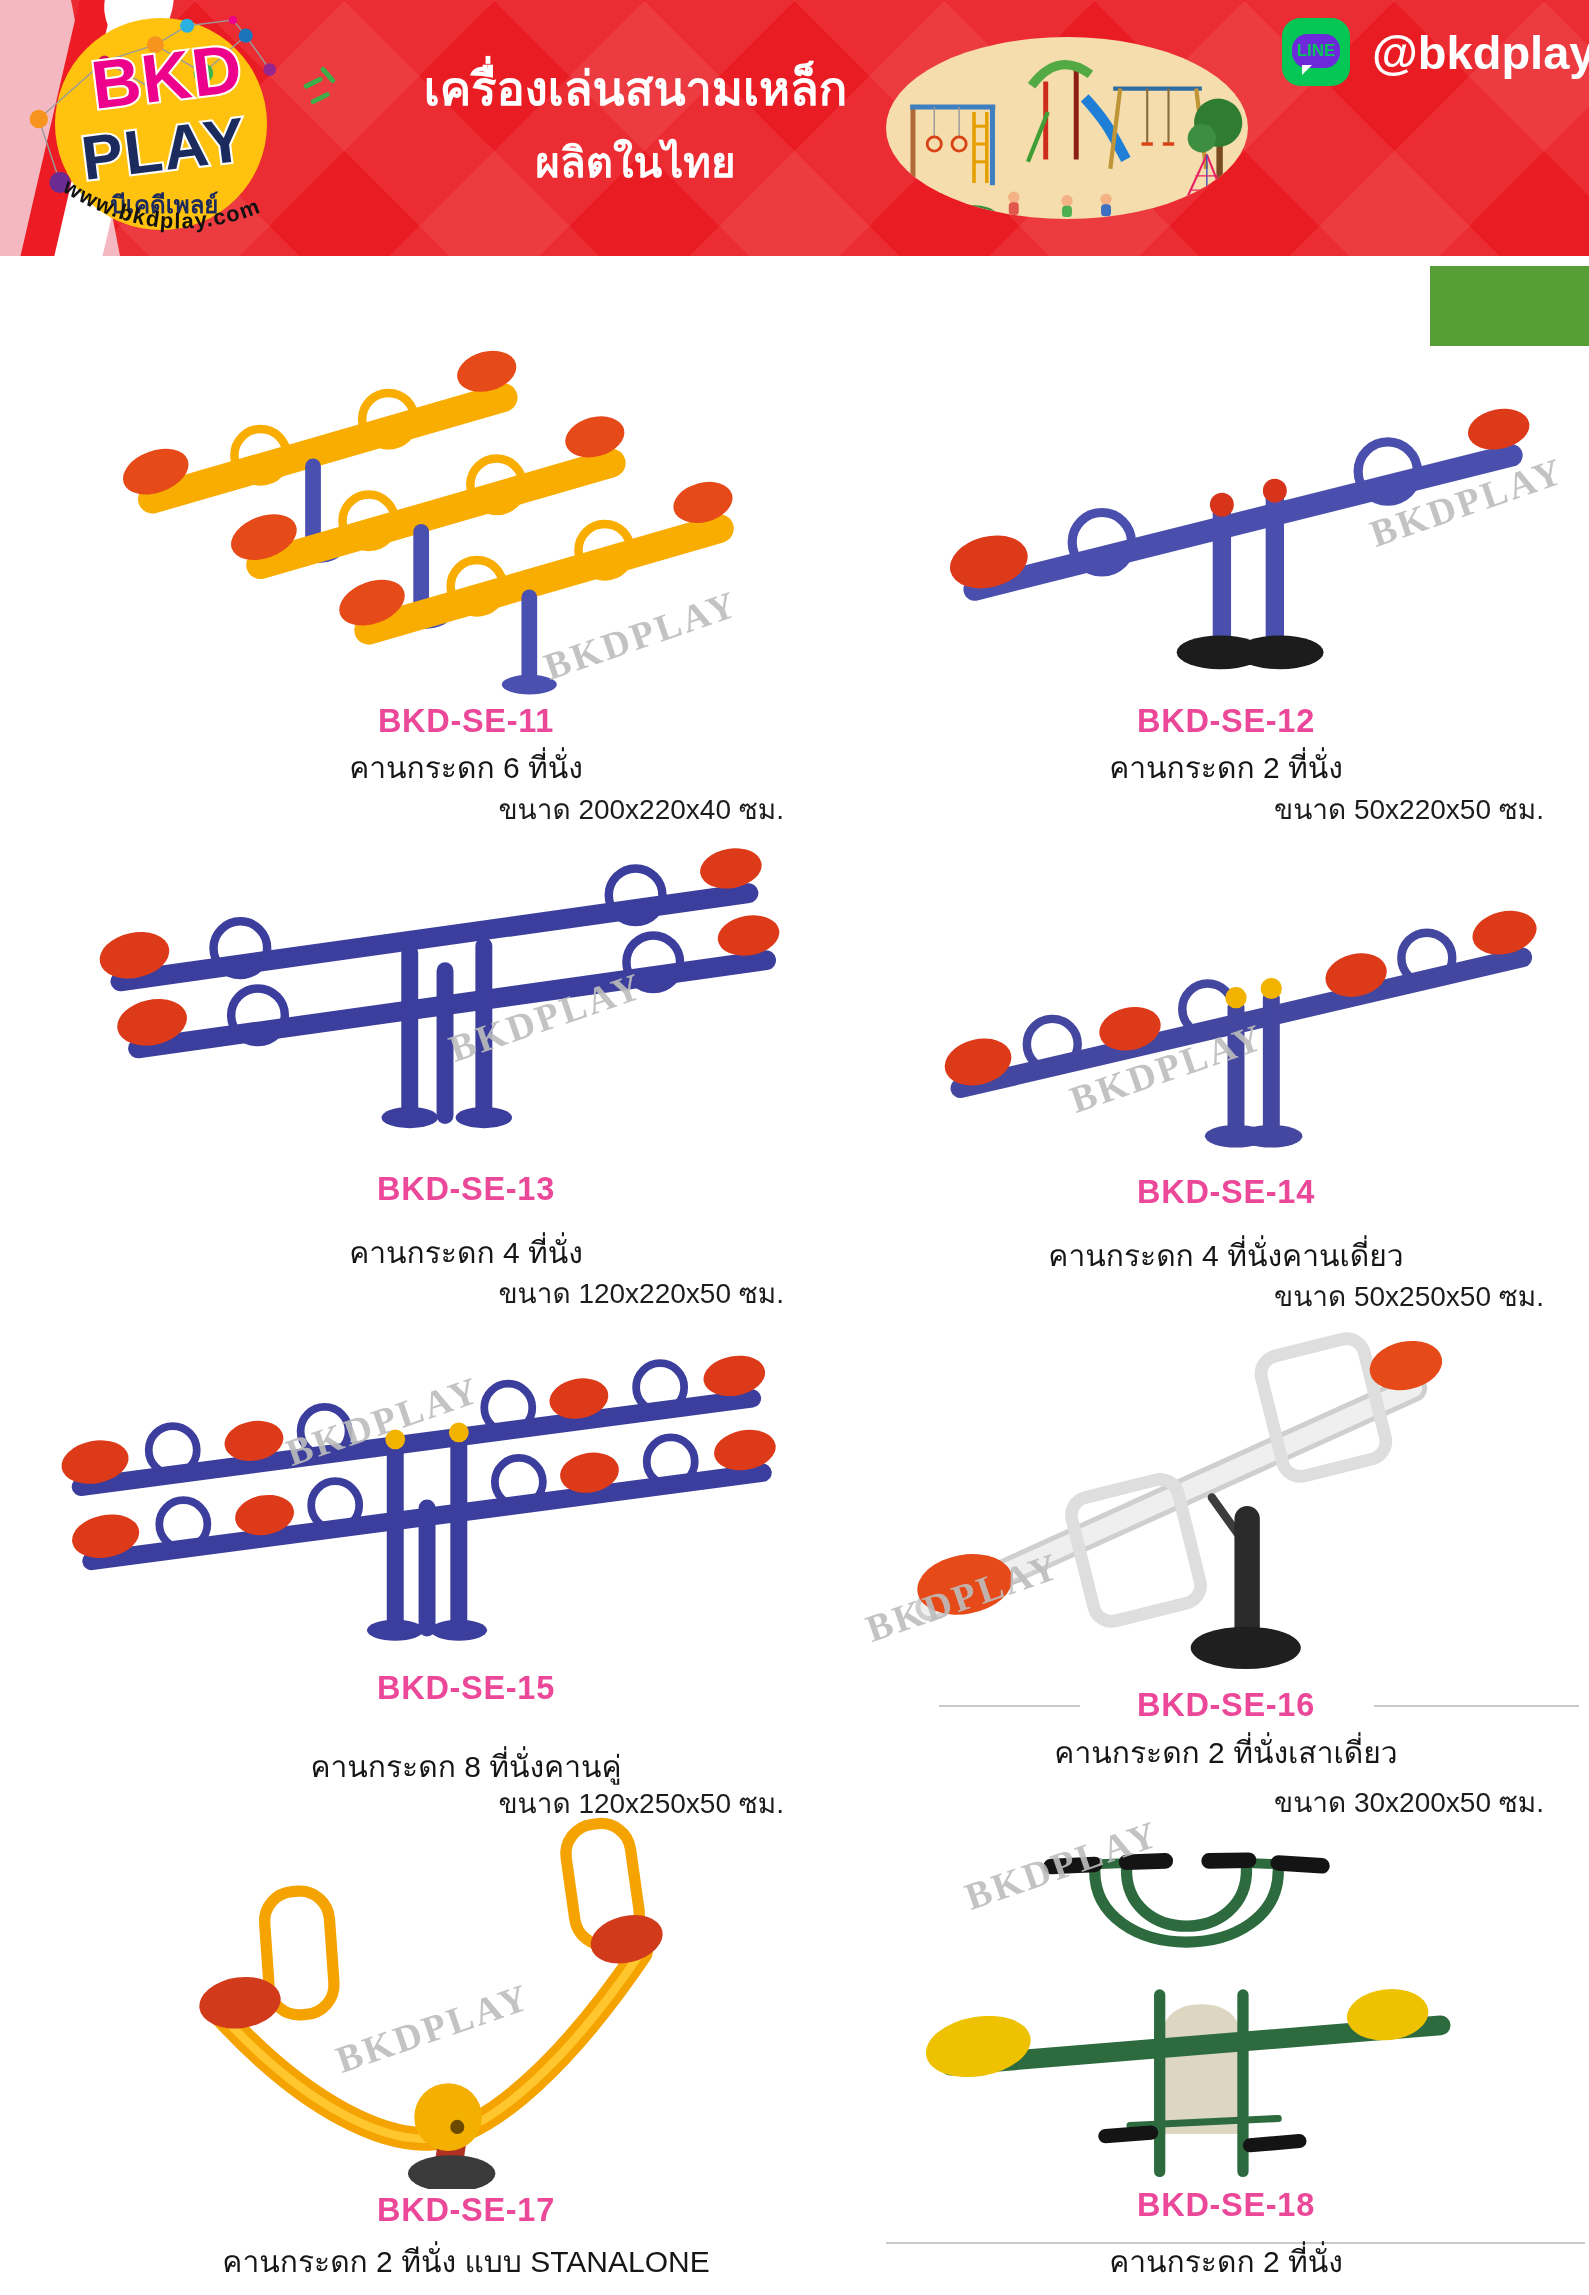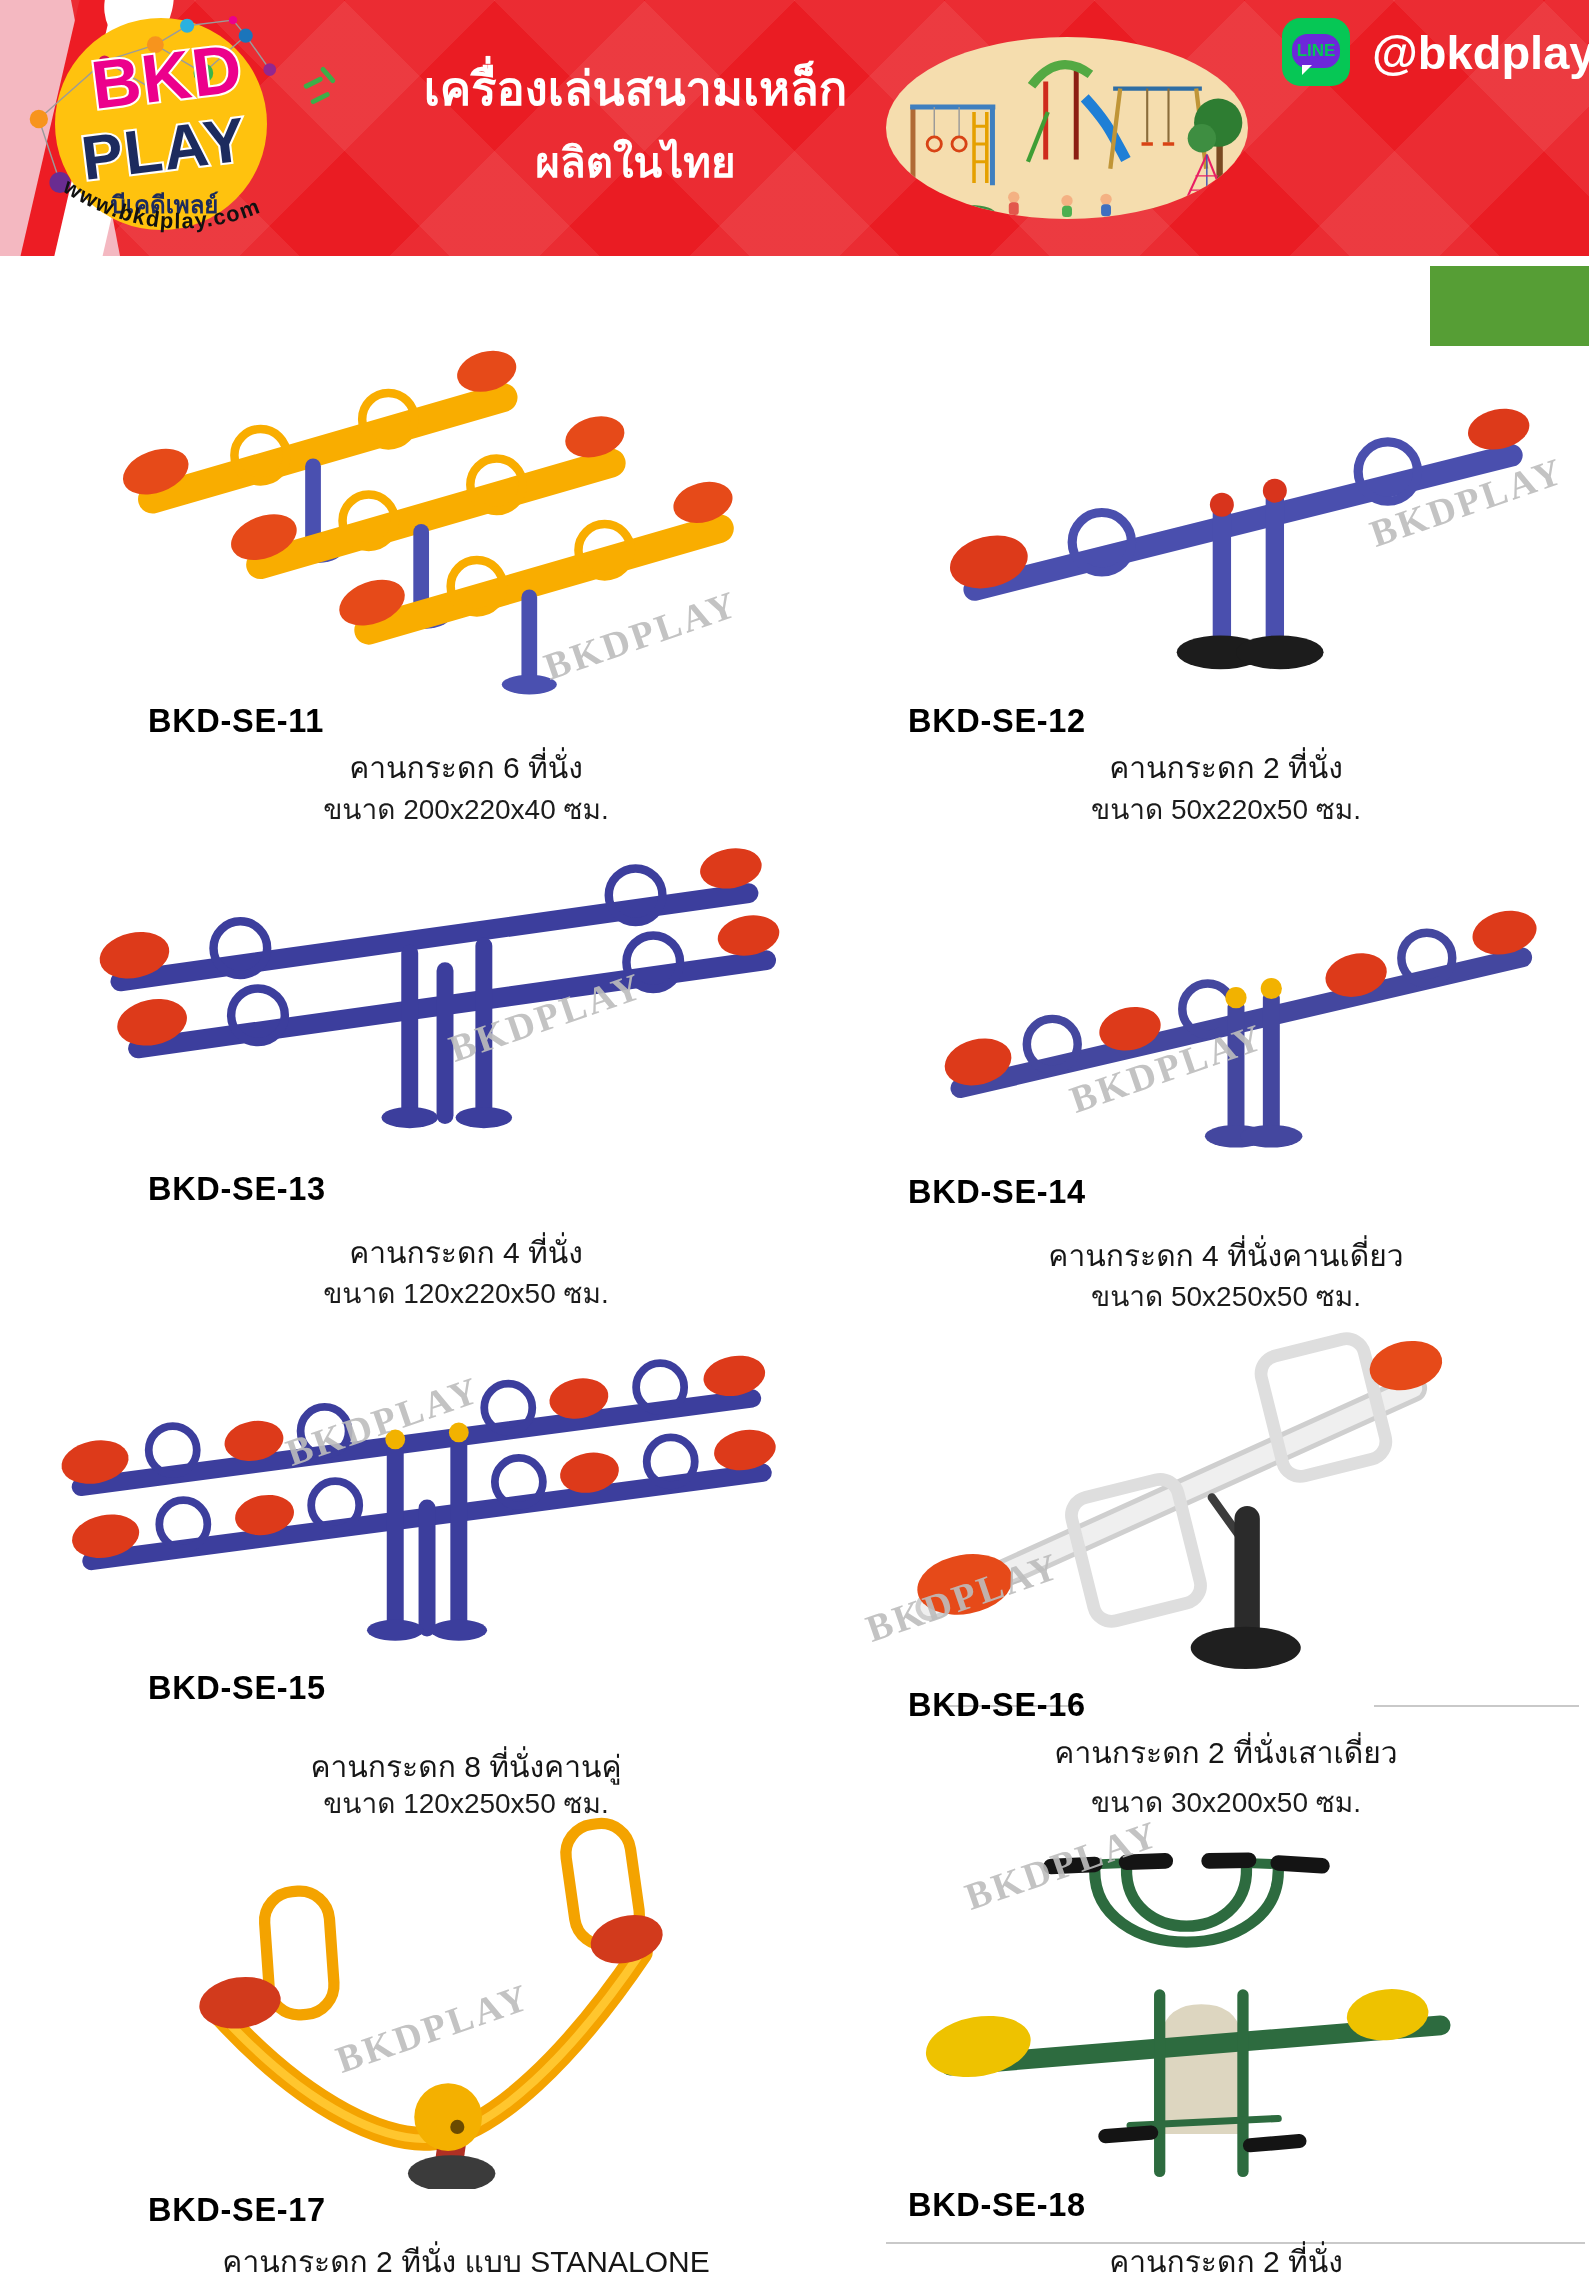--- a/index.html
+++ b/index.html
@@ -47,24 +47,24 @@
   
   #cat-title{position:absolute;left:777px;top:270px;width:631px;text-align:right;
     font-size:45px;font-weight:700;color:#4f9a34;}
   #cat-block{position:absolute;left:1430px;top:266px;width:160px;height:80px;background:#569e35;}
 
   
   .pimg{position:absolute;}
   .pimg svg{width:100%;height:100%;display:block;}
   .wm{position:absolute;font-family:"Liberation Serif",serif;font-weight:700;font-size:38px;
     color:#bdbdbd;transform:rotate(-19deg);letter-spacing:2.8px;white-space:nowrap;opacity:.9;}
-  .code{position:absolute;width:636px;text-align:left;font-size:32.5px;font-weight:800;
-    color:#000000;letter-spacing:0.7px;}
+  .code{position:absolute;width:636px;text-align:center;font-size:32.5px;font-weight:800;
+    color:#ec4899;letter-spacing:0.7px;}
   .pname{position:absolute;width:636px;text-align:center;font-size:30px;color:#161616;}
-  .psize{position:absolute;width:636px;text-align:center;font-size:28px;color:#1c1c1c;}
+  .psize{position:absolute;width:636px;text-align:right;font-size:28px;color:#1c1c1c;}
   .divline{position:absolute;height:2.1px;background:#c9c9c9;}
 </style>
 </head>
 <body>
 
 <div id="page">
 
   <div id="header">
     <div id="pinkband"></div>
     <div id="redstripe" class="stripe"></div>

